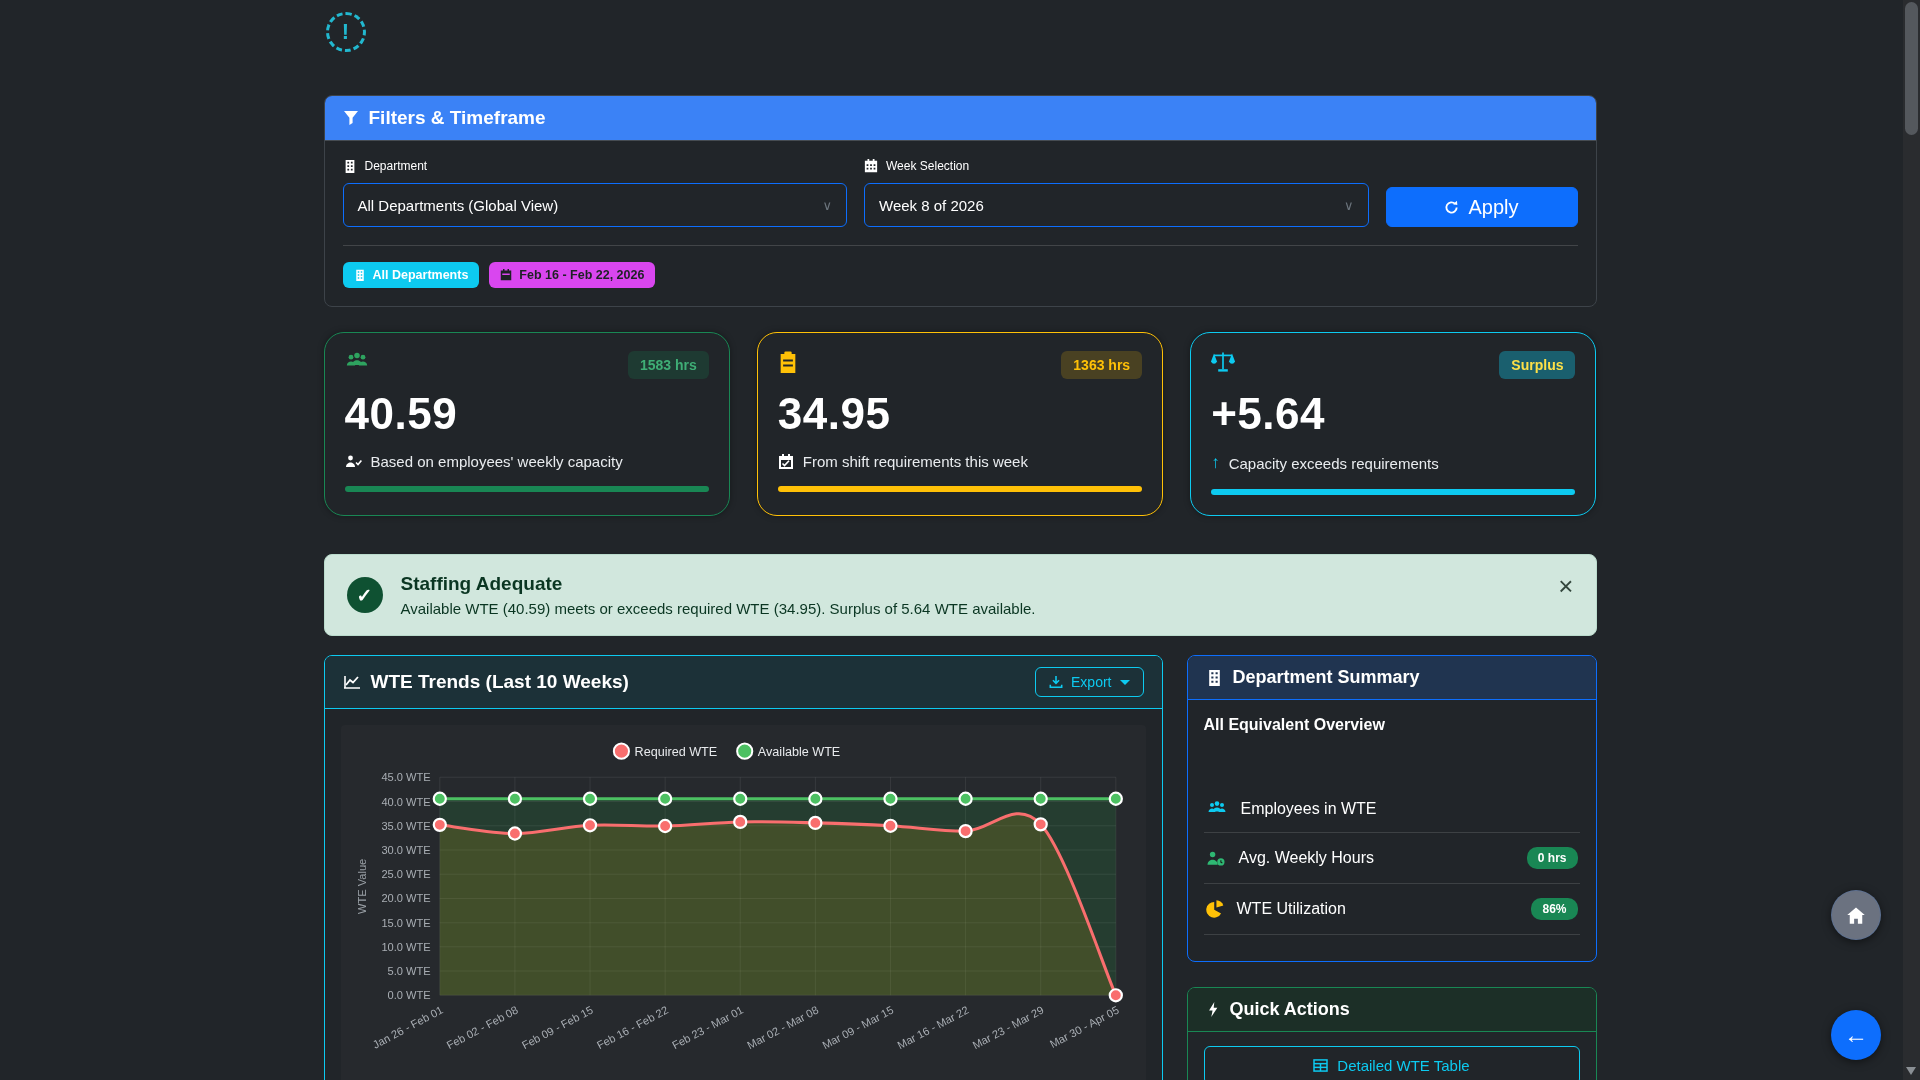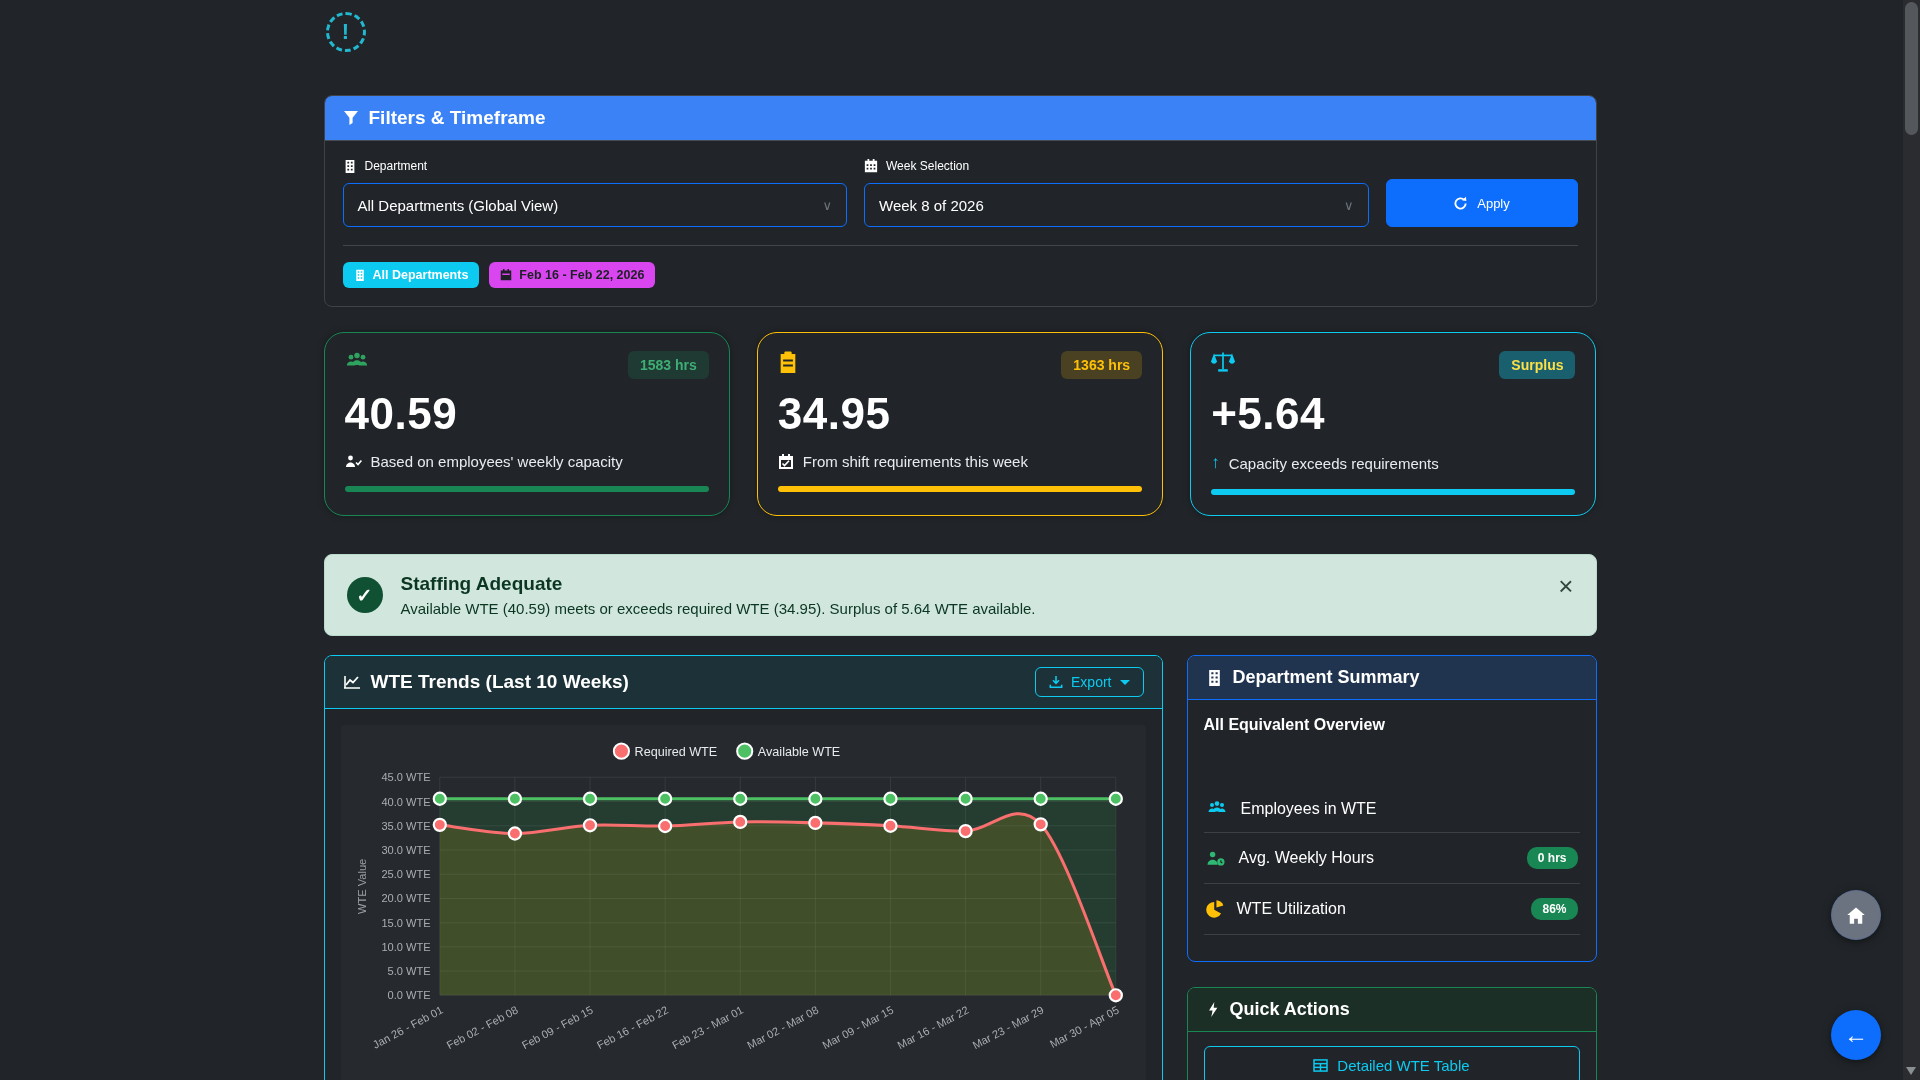--- a/index.html
+++ b/index.html
@@ -35,22 +35,22 @@
   .filter-row { display:flex; gap:17px; align-items:flex-end; }
   .filter-group { flex:1; }
   .filter-label { display:flex; align-items:center; gap:8px; font-size:12px; margin-bottom:10px; }
   .select {
     height:44px; border:1px solid #0d6efd; border-radius:6px; background:#212529;
     display:flex; align-items:center; justify-content:space-between;
     padding:0 14px; font-size:15px; cursor:pointer;text-align:right;
   }
   .chevron { color:#6c757d; font-size:13px; }
   .btn-apply {
-    width:192px; height:48px; background:#0d6efd; border:1px solid #0d6efd; color:#fff;
-    border-radius:6px; font-size:13px; display:flex; align-items:center; justify-content:center;
+    width:192px; height:40px; background:#0d6efd; border:1px solid #0d6efd; color:#fff;
+    border-radius:6px; font-size:20px; display:flex; align-items:center; justify-content:center;
     gap:9px; cursor:pointer; font-family:inherit;
   }
   .filters hr { border:none; border-top:1px solid rgba(255,255,255,.15); margin:18px 0 16px; }
   .badge-row { display:flex; gap:10px; }
   .badge {
     display:inline-flex; align-items:center; gap:7px;
     font-size:12.5px; font-weight:700; border-radius:6px; padding:6px 11px;
   }
   .badge-info { background:#0dcaf0; color:#fff; }
   .badge-warn { background:#d946ef; color:#1d2125; }

